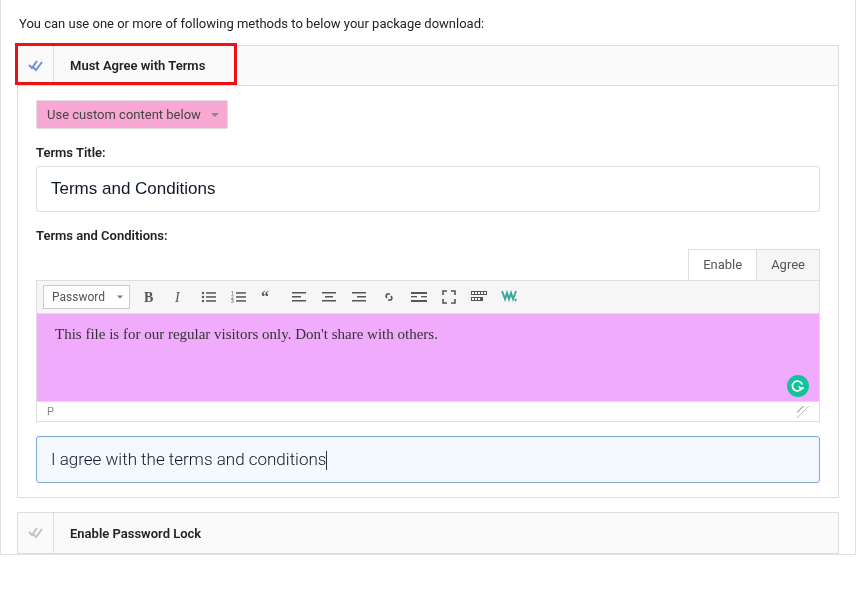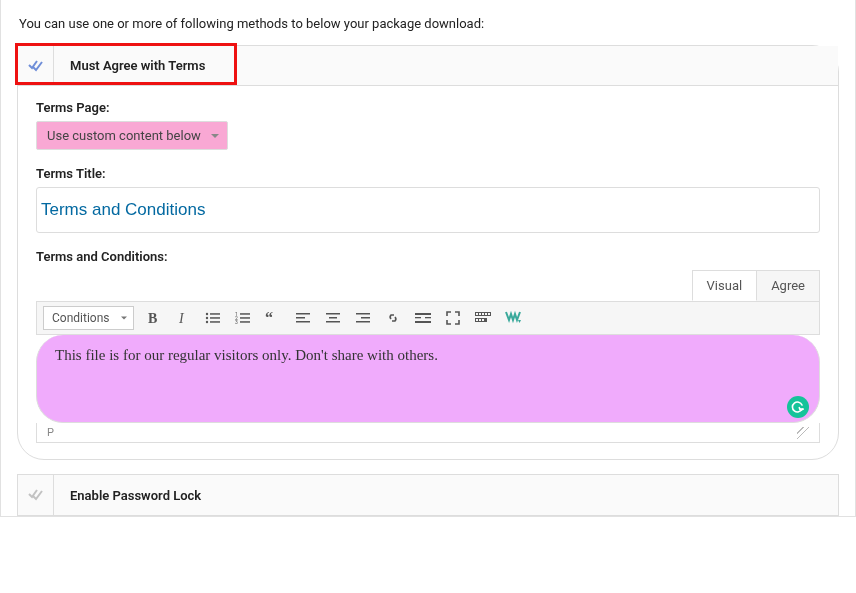--- a/index.html
+++ b/index.html
@@ -87,24 +87,24 @@
       transform: translateY(-50%);
       width: 0; height: 0;
       border-left: 4px solid transparent;
       border-right: 4px solid transparent;
       border-top: 4px solid #888;
     }
     .text-input {
       width: 100%;
       border: 1px solid #ddd;
       border-radius: 3px;
-      padding: 12px 4px;
+      padding: 12px 14px;
       font-size: 17px;
       font-weight: 300;
-      color: #0369a1;
+      color: #0f172a;
       margin-bottom: 16px;
       background: #fff;
     }
     .text-input.focused {
       border: 1px solid #7EA7D6;
       background: #f4f9ff;
     }
     .editor-wrap {
       margin-top: 6px;
       margin-bottom: 14px;
@@ -203,21 +203,21 @@
     .resize-hatch {
       width: 12px;
       height: 12px;
       background-image: linear-gradient(135deg, transparent 0, transparent 4px, #bbb 4px, #bbb 5px, transparent 5px, transparent 8px, #bbb 8px, #bbb 9px, transparent 9px);
     }
     .divider-group {
       display: flex;
       gap: 8px;
       align-items: center;
     }
-    .relwrap { position: relative; border-radius: 27px; }
+    .relwrap { position: relative; }
     svg { display: block; }
     .caret-cursor {
       display: inline-block;
       width: 1px;
       height: 19px;
       background: #333;
       vertical-align: middle;
       margin-left: 0px;
     }
   </style>
@@ -234,39 +234,38 @@
       <span class="doublecheck">
         <svg width="16" height="14" viewBox="0 0 16 14">
           <path d="M1 6 L4 9 L9 2" fill="none" stroke="#6f8ed8" stroke-width="2"></path>
           <path d="M5 8 L8 11 L14 3" fill="none" stroke="#6f8ed8" stroke-width="2"></path>
         </svg>
       </span>
       <span class="section-title">Must Agree with Terms</span>
     </div>
 
     <div class="section-body">
-      <label class="field-label">Terms Page:</label>
       <div class="select-wrap">
         <span>Use custom content below</span>
         <span class="caret"></span>
       </div>
 
       <label class="field-label">Terms Title:</label>
       <input class="text-input" type="text" value="Terms and Conditions" style="">
 
       <label class="field-label">Terms and Conditions:</label>
 
       <div class="editor-wrap">
         <div class="editor-tabs">
-          <div class="editor-tab active">Visual</div>
+          <div class="editor-tab active">Enable</div>
           <div class="editor-tab">Agree</div>
         </div>
         <div class="editor-toolbar">
           <div class="tb-select">
-            <span>Conditions</span>
+            <span>Password</span>
             <span class="caret"></span>
           </div>
           <div class="divider-group">
             <div class="tb-btn" title="Bold">
               <svg width="14" height="14" viewBox="0 0 14 14">
                   <text x="2" y="12" font-family="Georgia" font-size="14" font-weight="bold" fill="#555">B</text>
                 </svg>
             </div>
             <div class="tb-btn" title="Italic">
               <svg width="14" height="14" viewBox="0 0 14 14">
@@ -375,20 +374,23 @@
                 <path d="M9 7 L9 10 L12 10" fill="none" stroke="#fff" stroke-width="1.6" stroke-linecap="round" transform="rotate(-25 10 9)"></path>
               </svg>
           </div>
         </div>
         <div class="editor-status">
           <span>P</span>
           <span class="resize-hatch"></span>
         </div>
       </div>
 
+      <div class="text-input focused" style="margin-bottom:12px;">
+        <span>I agree with the terms and conditions</span><span class="caret-cursor"></span>
+      </div>
     </div>
   </div>
 
   <div class="section-box" style="margin-bottom:0;">
     <div class="section-header" style="border-bottom:none;">
       <span class="doublecheck gray">
         <svg width="16" height="14" viewBox="0 0 16 14">
           <path d="M1 6 L4 9 L9 2" fill="none" stroke="#c2c2c2" stroke-width="2"></path>
           <path d="M5 8 L8 11 L14 3" fill="none" stroke="#c2c2c2" stroke-width="2"></path>
         </svg>

